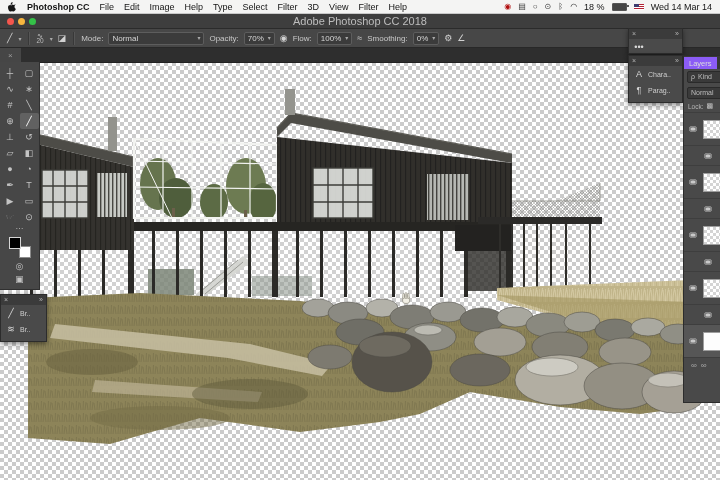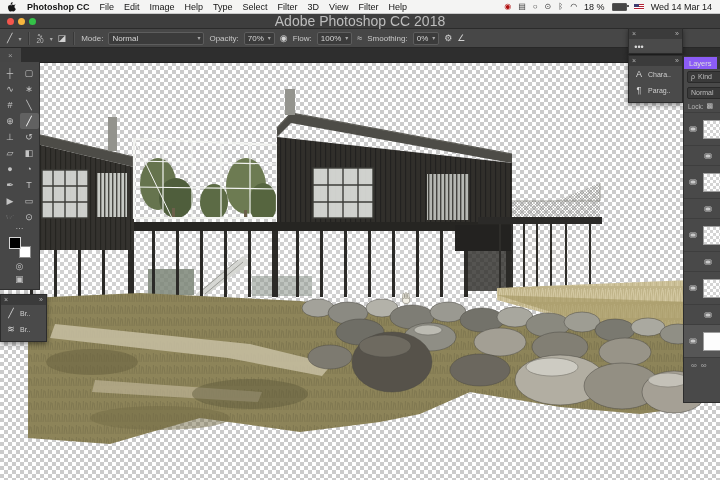--- a/index.html
+++ b/index.html
@@ -22,21 +22,21 @@
   .battery:after{content:"";position:absolute;right:-3px;top:1px;width:2px;height:2px;background:#555}
   .flag{width:10px;height:6px;background:
     linear-gradient(#b22234 0 16%,#fff 16% 33%,#b22234 33% 50%,#fff 50% 66%,#b22234 66% 83%,#fff 83%);position:relative}
   .flag:after{content:"";position:absolute;left:0;top:0;width:5px;height:3px;background:#3c3b6e}
   
   .titlebar{height:14px;background:#3e3e3e;position:relative;z-index:9;
     display:flex;align-items:center;justify-content:center}
   .lights{position:absolute;left:7px;top:4px;display:flex;gap:4px}
   .light{width:7px;height:7px;border-radius:50%}
   .light.r{background:#f4564d}.light.y{background:#f6b53e}.light.g{background:#34c148}
-  .apptitle{font-size:14px;color:#bdbdbd}
+  .apptitle{font-size:11px;color:#bdbdbd}
   
   .optionsbar{height:20px;background:#474747;border-top:1px solid #2b2b2b;border-bottom:1px solid #282828;
     box-sizing:border-box;display:flex;align-items:center;gap:5px;padding:0 7px;
     font-size:8px;color:#c9c9c9;position:relative;z-index:4}
   .ob-ico{color:#d2d2d2;font-size:9px}
   .chev{font-size:6px;color:#aaa;margin-left:1px}
   .vsep{width:1px;height:13px;background:#383838;box-shadow:1px 0 0 #565656;margin:0 2px}
   .field{background:#3b3b3b;border:1px solid #5d5d5d;border-radius:2px;height:11px;line-height:11px;
     padding:0 3px;display:flex;align-items:center;gap:3px;color:#d6d6d6}
   .field.wide{width:88px;justify-content:space-between}

